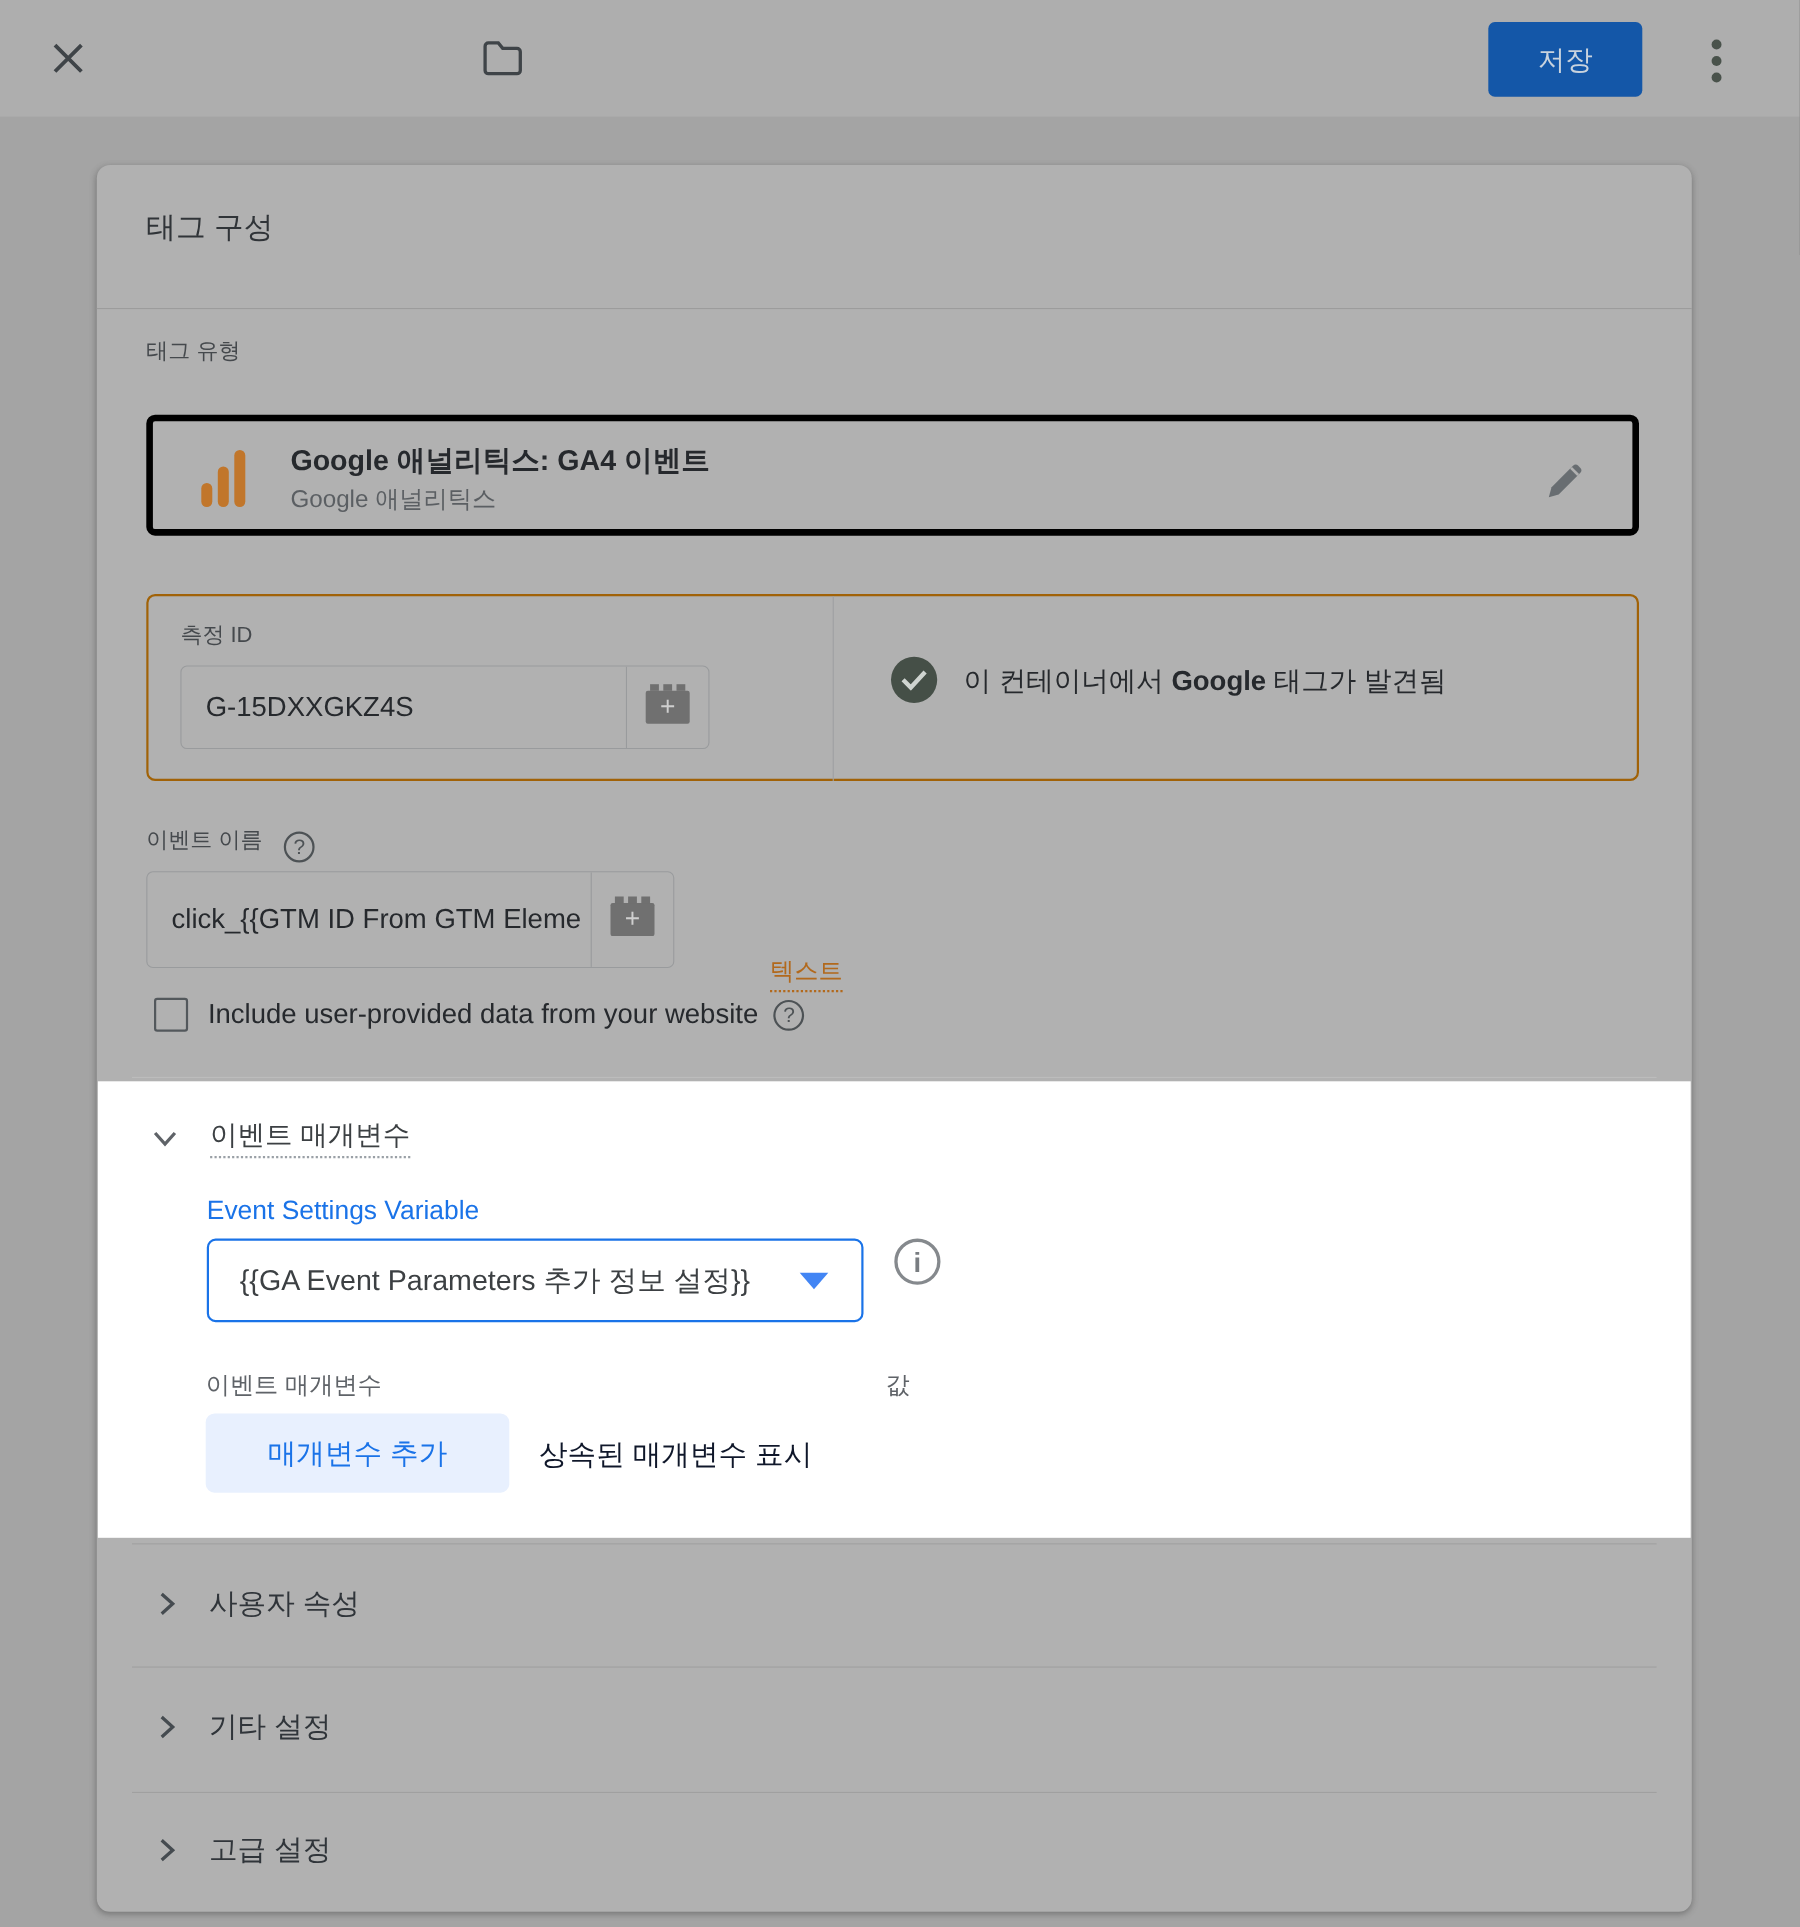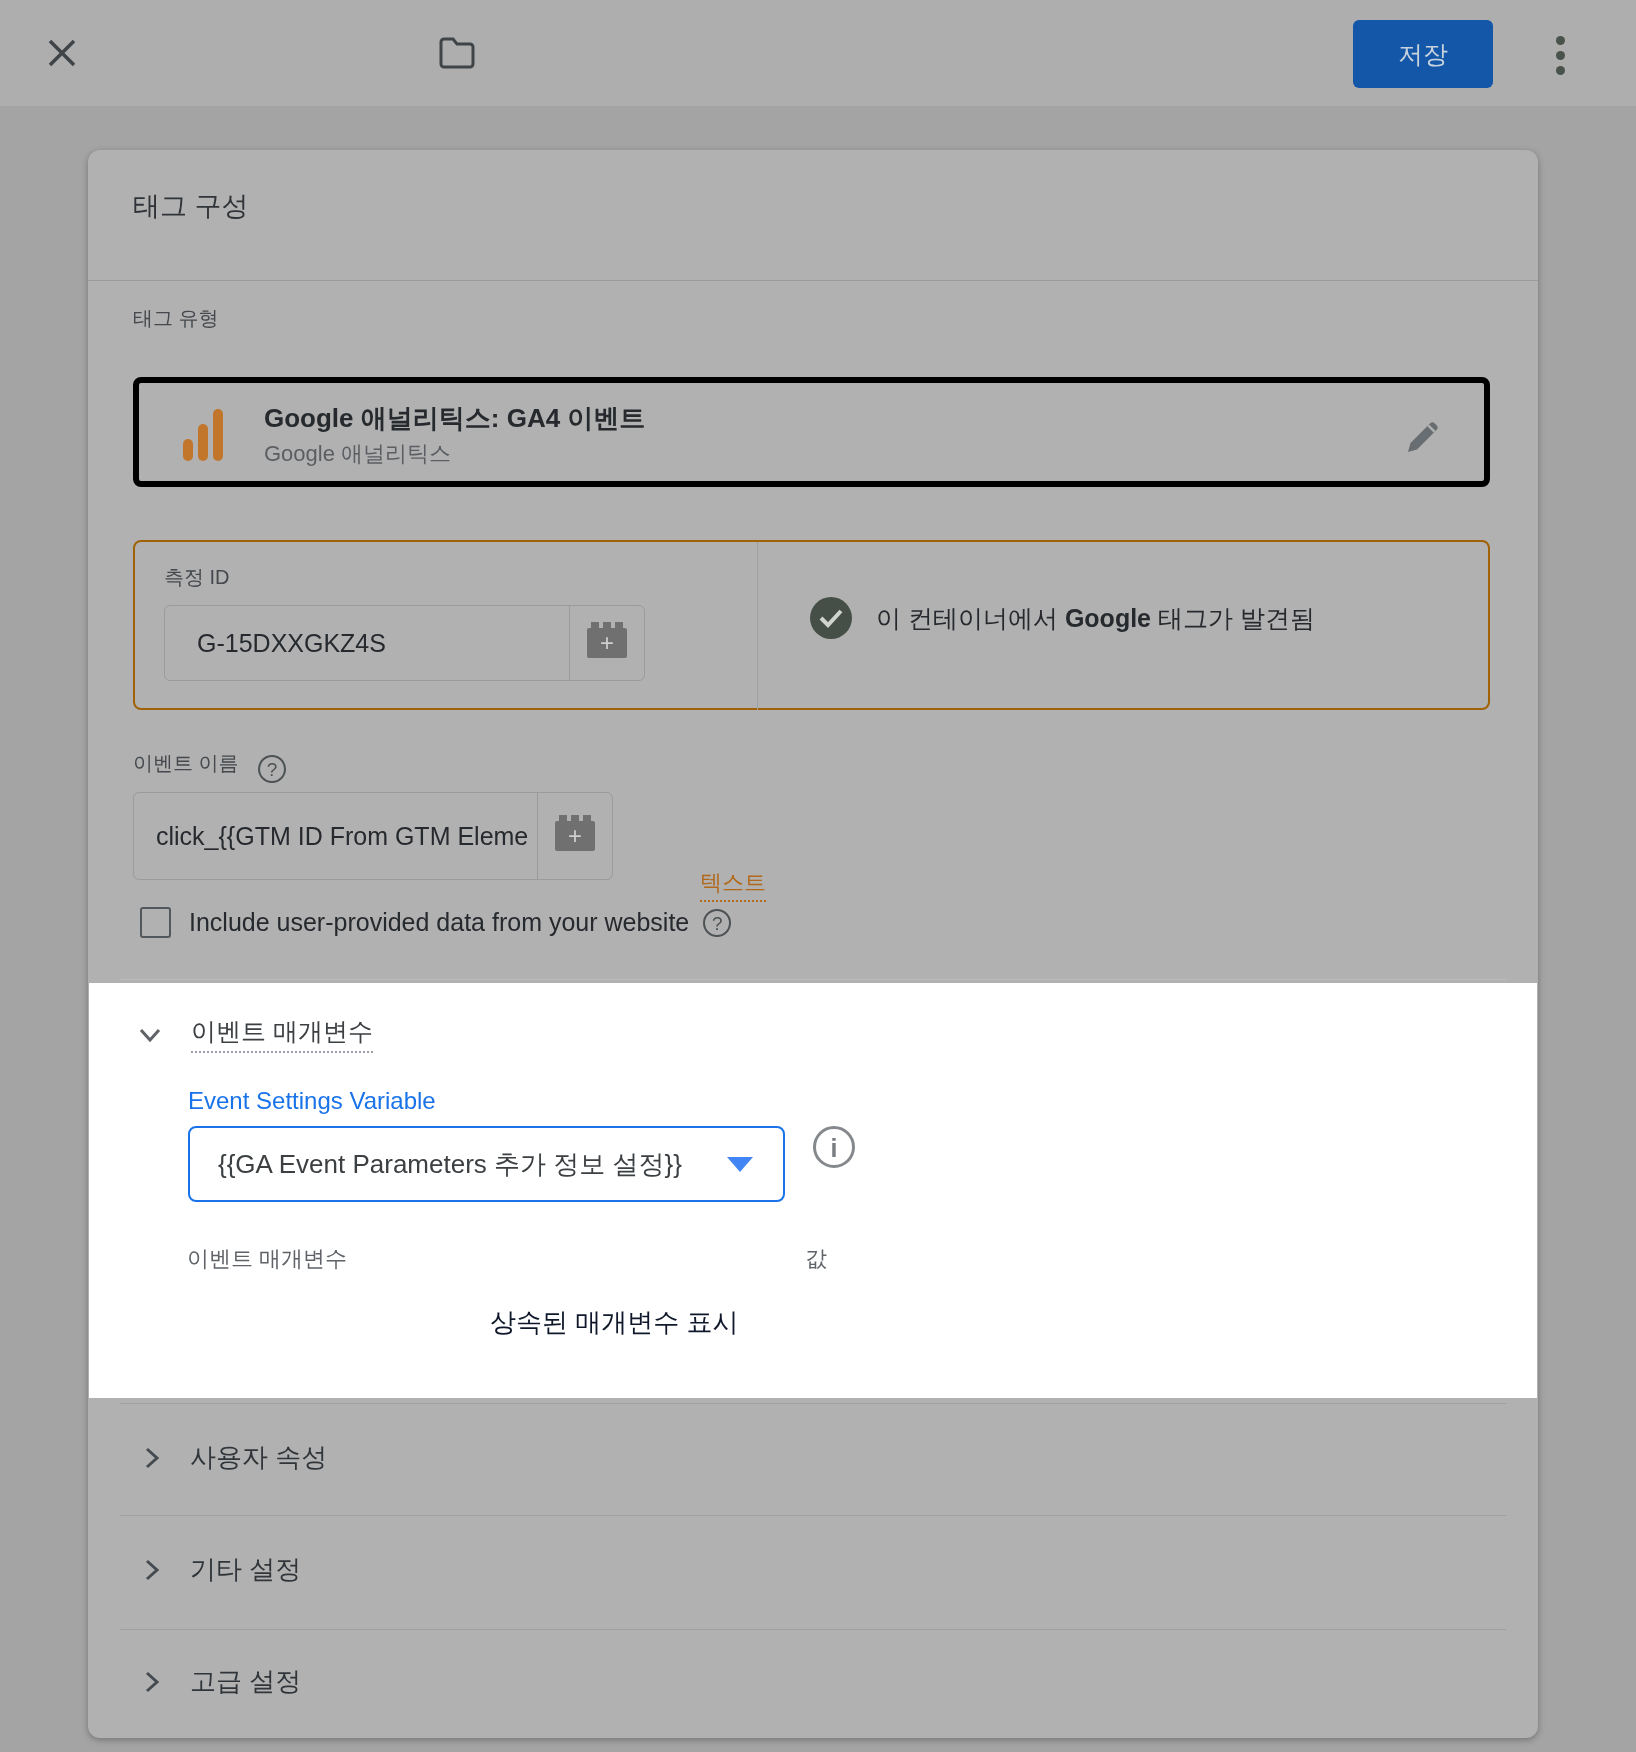--- a/index.html
+++ b/index.html
@@ -37,21 +37,21 @@
   .ga-icon .b3{left:32px;height:52px;}
   .type-name{position:absolute;left:125px;top:18px;font-size:26px;font-weight:bold;color:#26292d;}
   .type-vendor{position:absolute;left:125px;top:56px;font-size:22px;color:#5b5f63;}
   .pencil{position:absolute;right:40px;top:33px;width:42px;height:42px;cursor:pointer;}
 
   
   .mid-box{position:absolute;left:45px;top:390px;width:1357px;height:170px;border:2px solid #a16207;border-radius:8px;}
   .mid-vdiv{position:absolute;left:622px;top:0;width:1px;height:168px;background:#9ea0a2;}
   .mid-label{position:absolute;left:29px;top:22px;}
   .input-wrap{position:absolute;display:flex;border:1px solid #999b9d;border-radius:6px;overflow:hidden;}
-  .mid-input-wrap{left:29px;top:63px;width:481px;height:76px;padding-left:10px;}
+  .mid-input-wrap{left:29px;top:63px;width:481px;height:76px;}
   .txt-input{flex:1;border:none;background:transparent;font-size:25px;color:#26292d;padding:0 0 0 22px;outline:none;min-width:0;white-space:nowrap;overflow:hidden;}
   .brick-btn{width:75px;border-left:1px solid #999b9d;display:flex;align-items:center;justify-content:center;cursor:pointer;background:transparent;}
   .brick{position:relative;width:40px;height:30px;background:#707070;border-radius:2px;}
   .brick:before{content:"";position:absolute;top:-6px;left:4px;width:8px;height:6px;background:#707070;box-shadow:12px 0 #707070,24px 0 #707070;}
   .brick span{position:absolute;left:0;top:0;width:100%;height:100%;display:flex;align-items:center;justify-content:center;
     color:#cfcfcf;font-size:24px;line-height:1;}
   .gtag-status{position:absolute;left:675px;top:55px;display:flex;align-items:center;}
   .check-circle{width:42px;height:42px;border-radius:50%;background:#454f47;display:flex;align-items:center;justify-content:center;margin-right:24px;}
   .check-circle svg{width:24px;height:20px;}
   .status-text{font-size:25px;color:#26292d;}
@@ -220,16 +220,17 @@
       <span>이벤트 매개변수</span>
     </div>
     <div class="esv-label">Event Settings Variable</div>
     <div class="dropdown">
       <span>{{GA Event Parameters 추가 정보 설정}}</span>
       <div class="dd-arrow"></div>
     </div>
     <div class="info-ic">i</div>
     <div class="param-label">이벤트 매개변수</div>
     <div class="value-label">값</div>
+    <button class="add-param-btn">매개변수 추가</button>
     <div class="inherited-link">상속된 매개변수 표시</div>
   </div>
 
 </div>
 
 </body></html>

